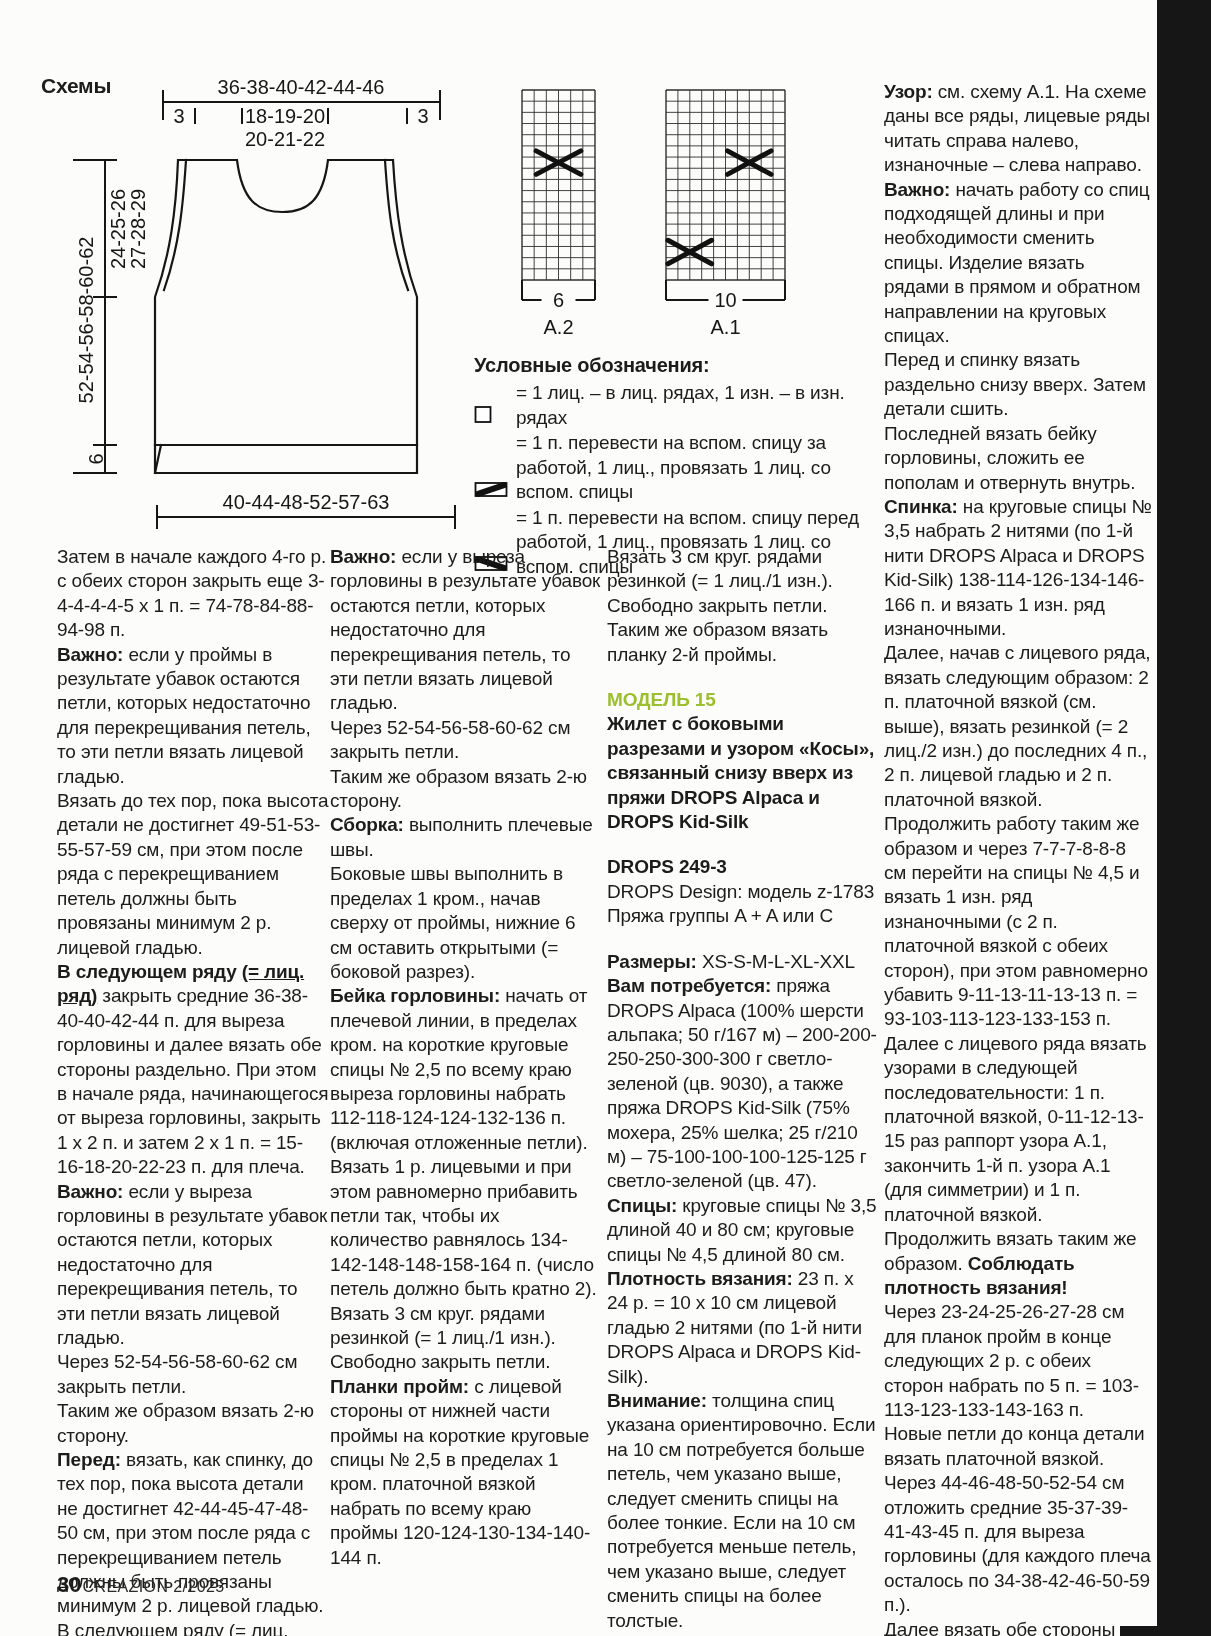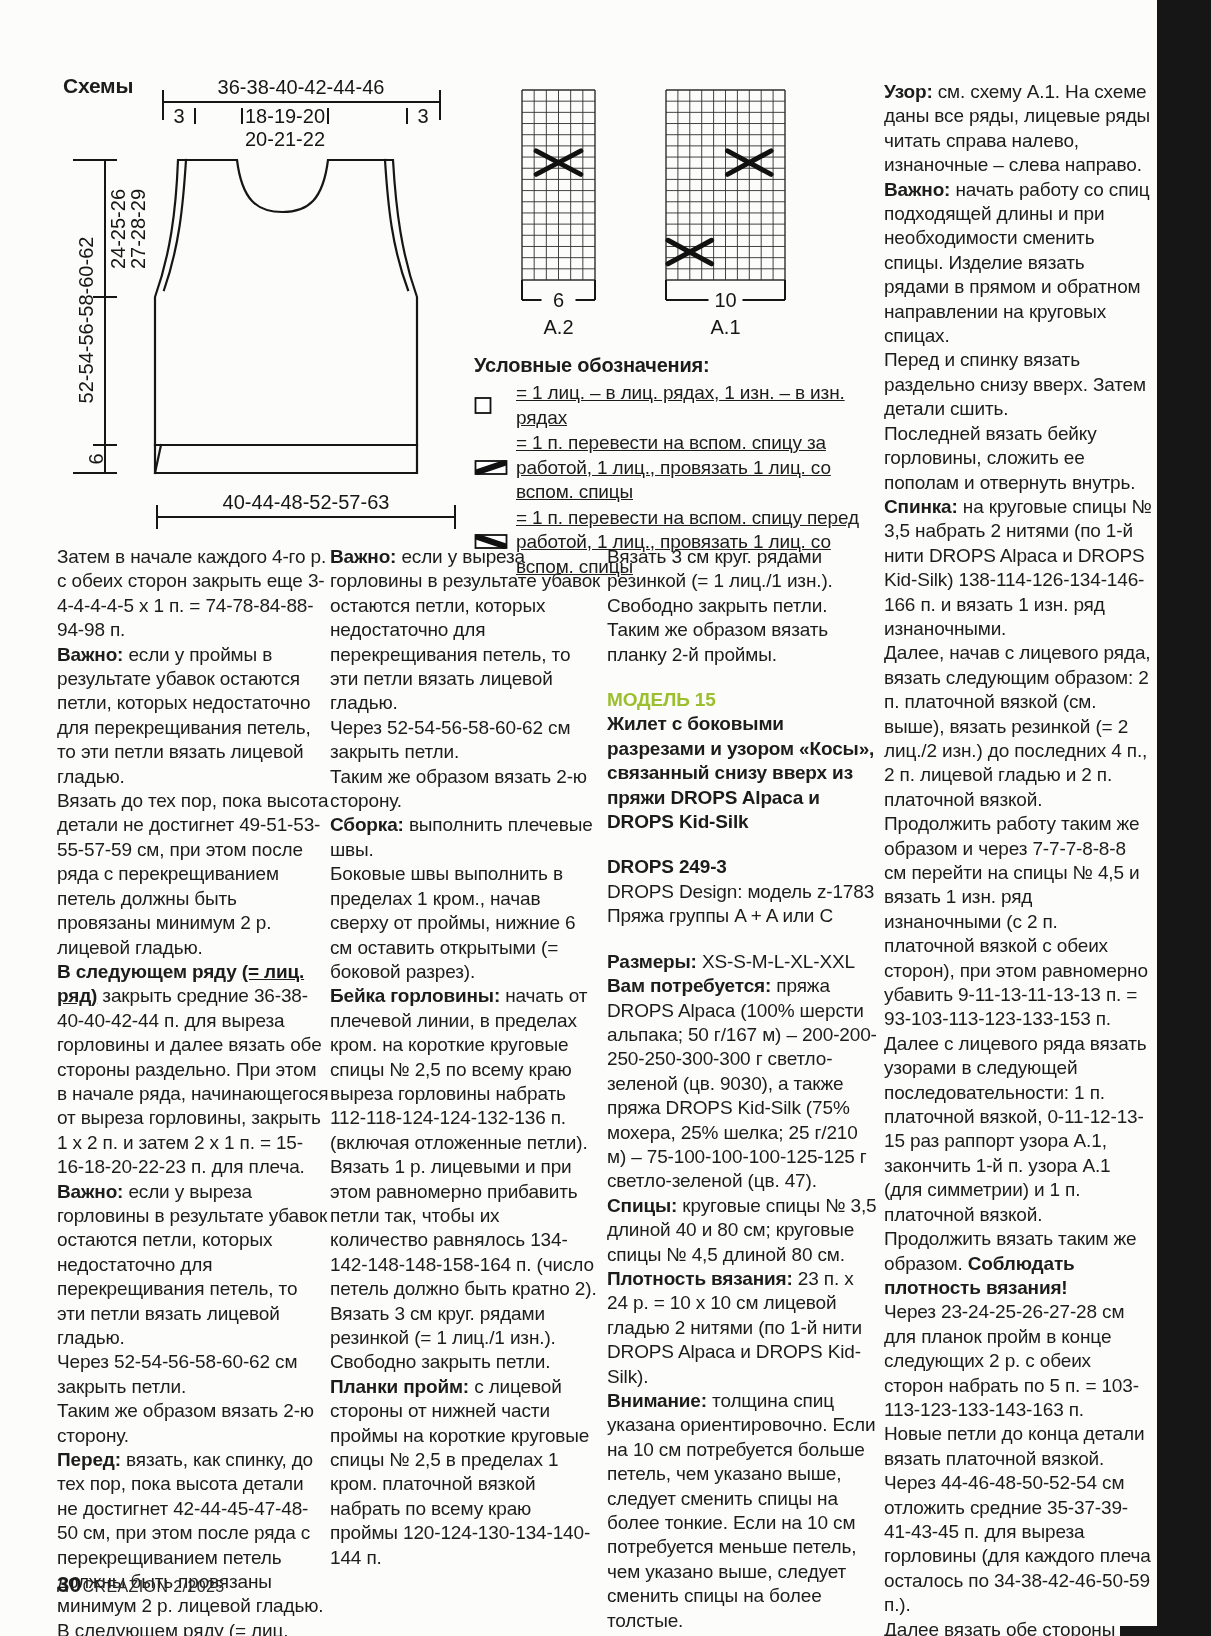--- a/index.html
+++ b/index.html
@@ -3,27 +3,27 @@
 <meta charset="utf-8">
 <style>
   html,body{margin:0;padding:0;background:#e8e8e6;}
   .page{
     position:relative;width:1211px;height:1636px;background:#fcfcfa;
     font-family:"Liberation Sans","DejaVu Sans",sans-serif;color:#1c1c1c;
     overflow:hidden;margin:0 auto;
   }
   .edge-band{position:absolute;top:0;right:0;width:54px;height:1636px;background:#161616;}
   .edge-band-bottom{position:absolute;left:1120px;bottom:0;width:91px;height:10px;background:#161616;}
-  .schemes-heading{position:absolute;left:63px;top:74px;font-size:21px;font-weight:bold;letter-spacing:-0.2px;text-align:center;}
+  .schemes-heading{position:absolute;left:41px;top:74px;font-size:21px;font-weight:bold;letter-spacing:-0.2px;text-align:center;}
   svg text{font-family:"Liberation Sans","DejaVu Sans",sans-serif;fill:#161616;}
   .vest-svg{position:absolute;left:45px;top:72px;}
   .charts-svg{position:absolute;left:460px;top:75px;}
   .legend{position:absolute;left:474px;top:352px;width:396px;}
   .legend-title{font-size:20px;font-weight:bold;line-height:26px;margin-bottom:3px;letter-spacing:-0.2px;}
-  .legend-item{display:flex;align-items:center;margin:0 0 1px 0;text-decoration:underline;}
+  .legend-item{display:flex;align-items:flex-end;margin:0 0 1px 0;}
   .legend-sym{flex:0 0 42px;padding-top:4px;}
   .legend-text{font-size:19px;line-height:24.5px;letter-spacing:-0.15px;}
   .col{position:absolute;width:272px;font-size:19px;line-height:24.4px;letter-spacing:-0.15px;}
   .col-1{left:57px;top:545px;}
   .col-2{left:330px;top:545px;}
   .col-3{left:607px;top:545px;}
   .col-4{left:884px;top:80px;width:268px;}
   .para{margin:0;}
   .para.gap{margin-top:21px;}
   .seg.bold{font-weight:bold;}

